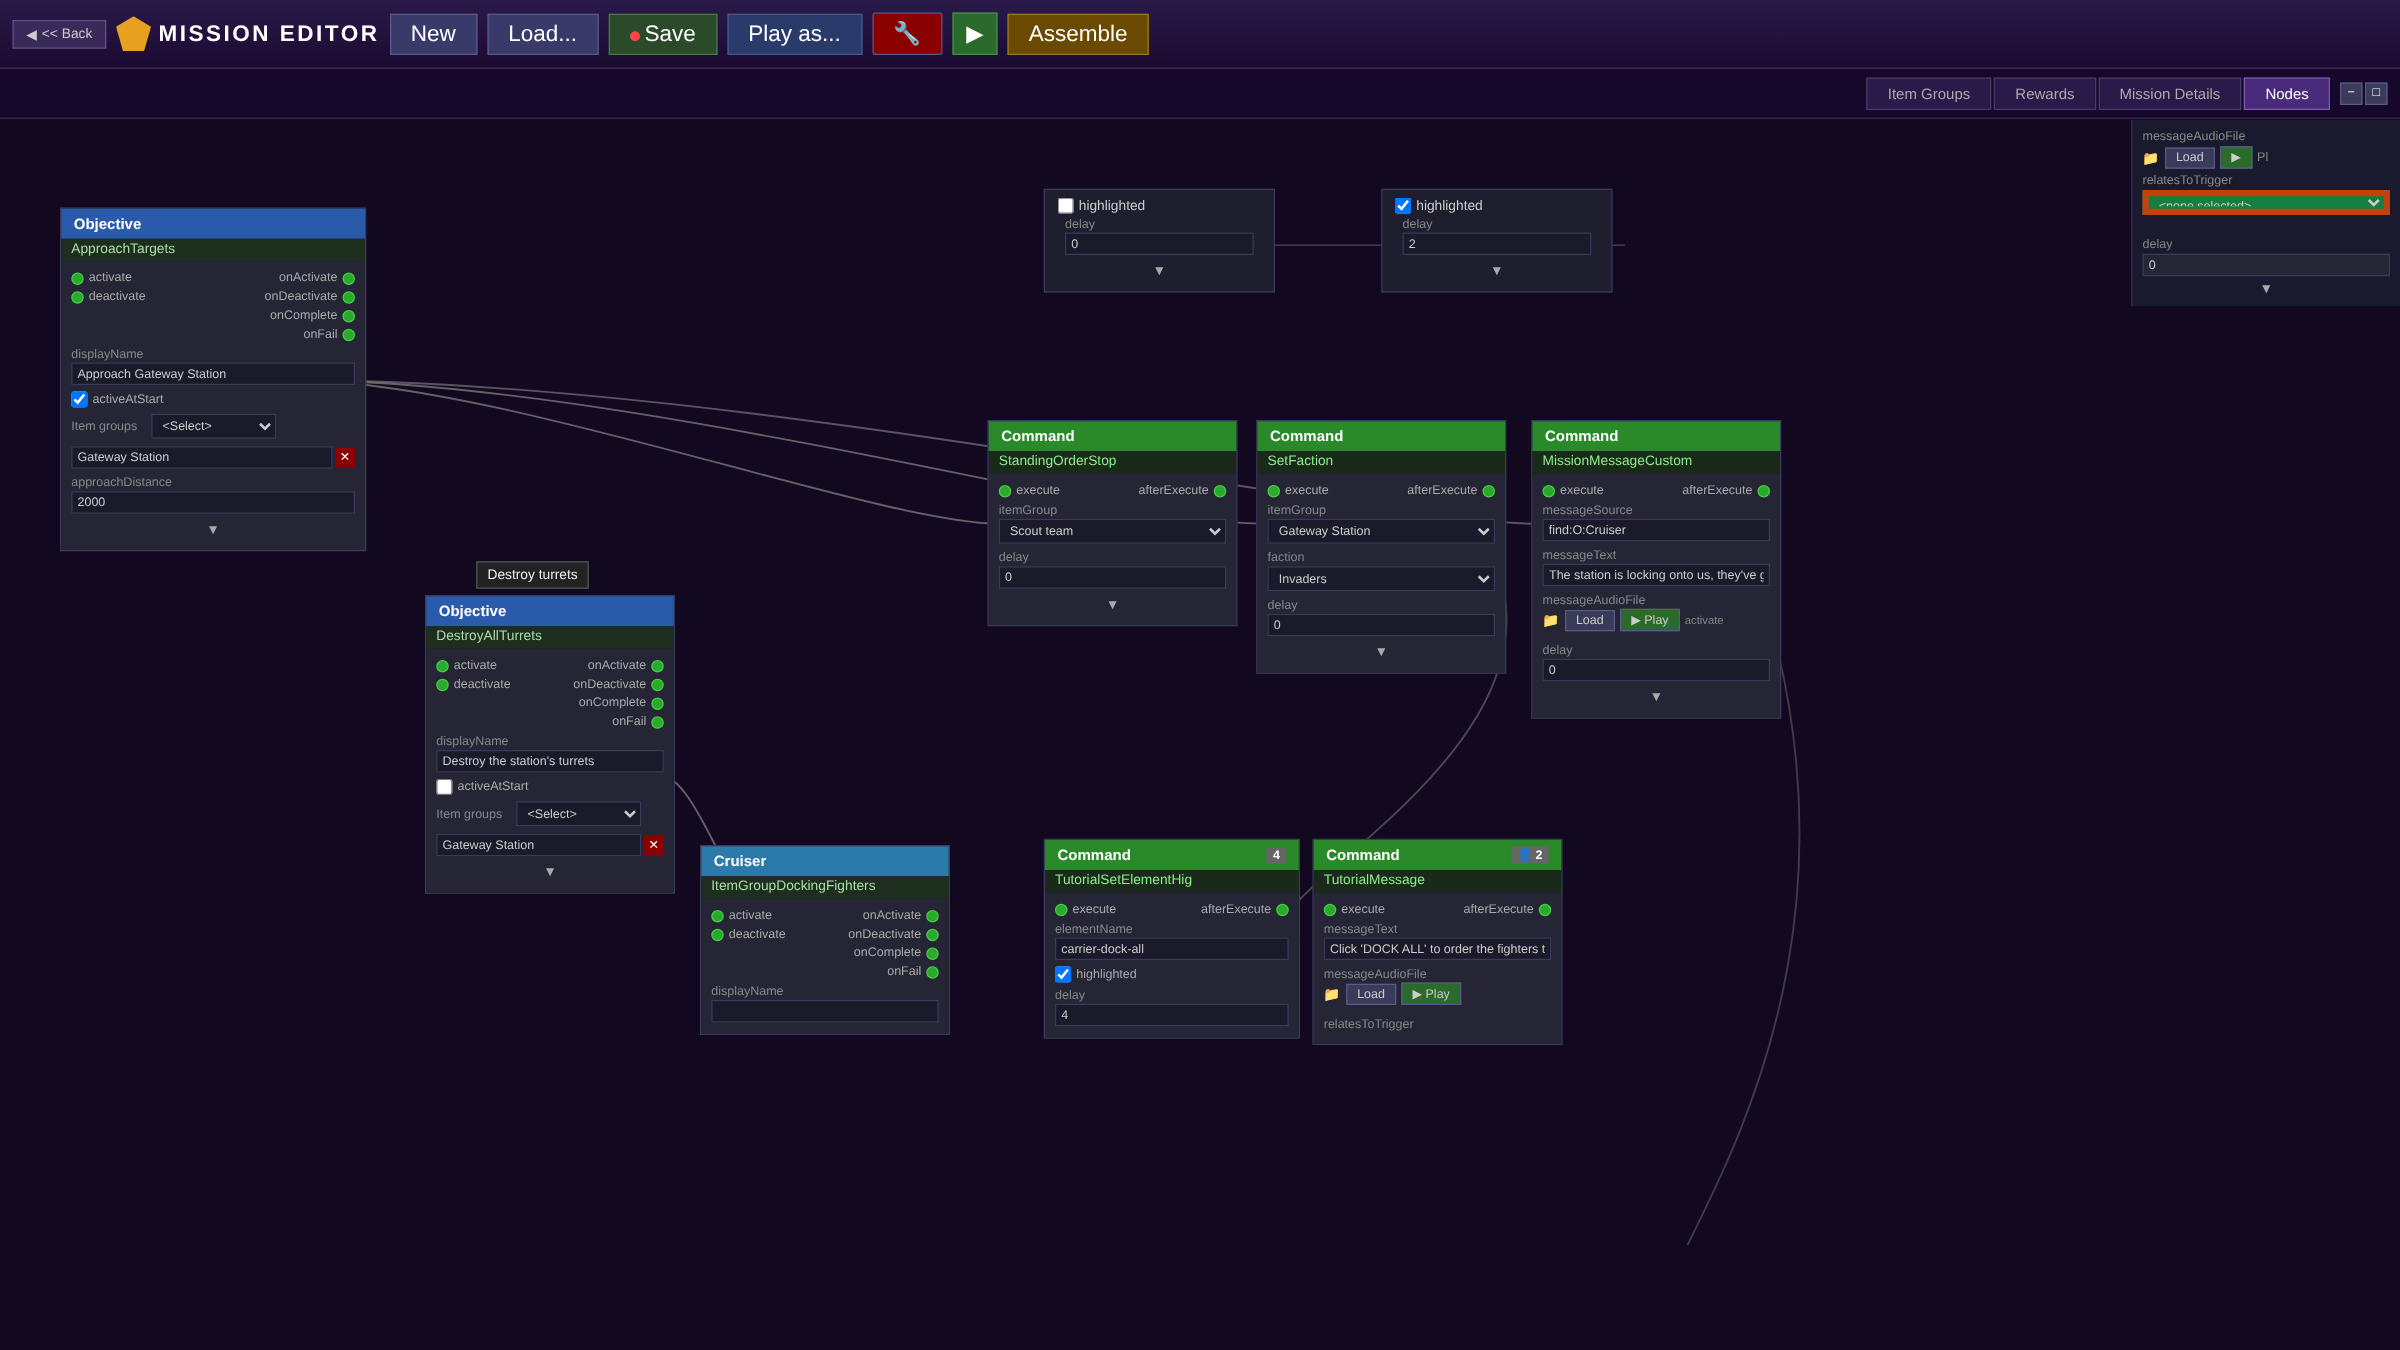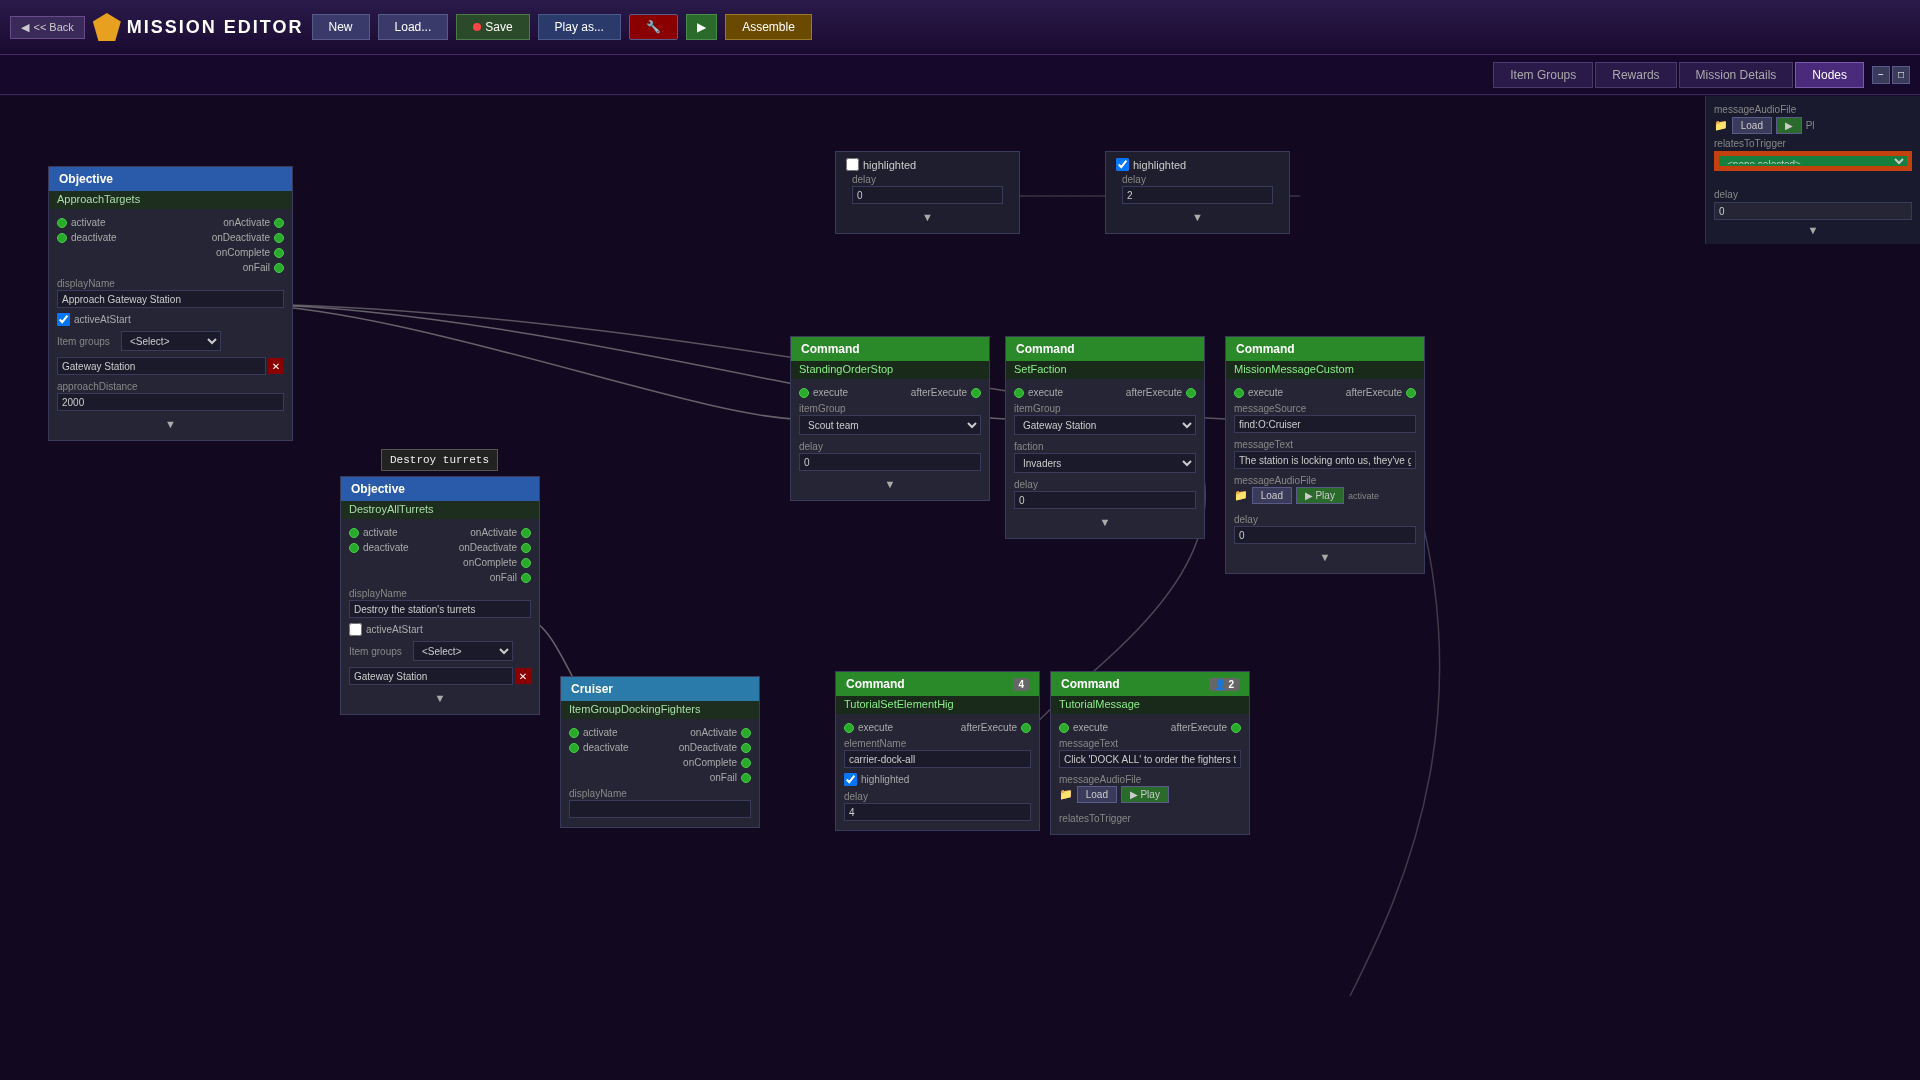--- a/index.html
+++ b/index.html
@@ -54,21 +54,21 @@
       color: white;
       letter-spacing: 2px;
       text-transform: uppercase;
     }
     .tb-btn {
       background: #3a3a6a;
       border: 1px solid #5a5a8a;
       color: white;
       padding: 5px 16px;
       cursor: pointer;
-      font-size: 12px;
+      font-size: 18px;
     }
     .tb-btn-save { background: #2a4a2a; border-color: #4a7a4a; }
     .tb-btn-saveas { background: #2a3a6a; border-color: #4a5a8a; }
     .tb-btn-red { background: #8a0000; border-radius: 2px; }
     .tb-btn-play { background: #2a6a2a; border-color: #4a8a4a; padding: 5px 10px; }
     .tb-btn-assemble { background: #6a4a00; border-color: #9a7a20; }
     .save-dot { width: 8px; height: 8px; background: #ff4444; border-radius: 50%; display: inline-block; margin-right: 4px; }
 
     
     #secondnav {
@@ -463,21 +463,21 @@
         <input class="field-input" value="2000" style="">
       </div>
       <div style="text-align:center;padding:4px;">
         <span style="color:#aaa;">▼</span>
       </div>
     </div>
   </div>
 
   <div class="node" style="left:340px;top:380px;width:200px;">
 
-    <div class="node-tooltip" style="top:-28px;left:40px;font-family:Liberation Mono, monospace;">Destroy turrets</div>
+    <div class="node-tooltip" style="top:-28px;left:40px;">Destroy turrets</div>
     <div class="node-header objective">Objective</div>
     <div class="node-subtype">DestroyAllTurrets</div>
     <div class="node-body">
       <div class="port-row">
         <div class="port-left">
           <span class="port"></span>
           <span class="port-label">activate</span>
         </div>
         <div class="port-right">
           <span class="port-label">onActivate</span>

